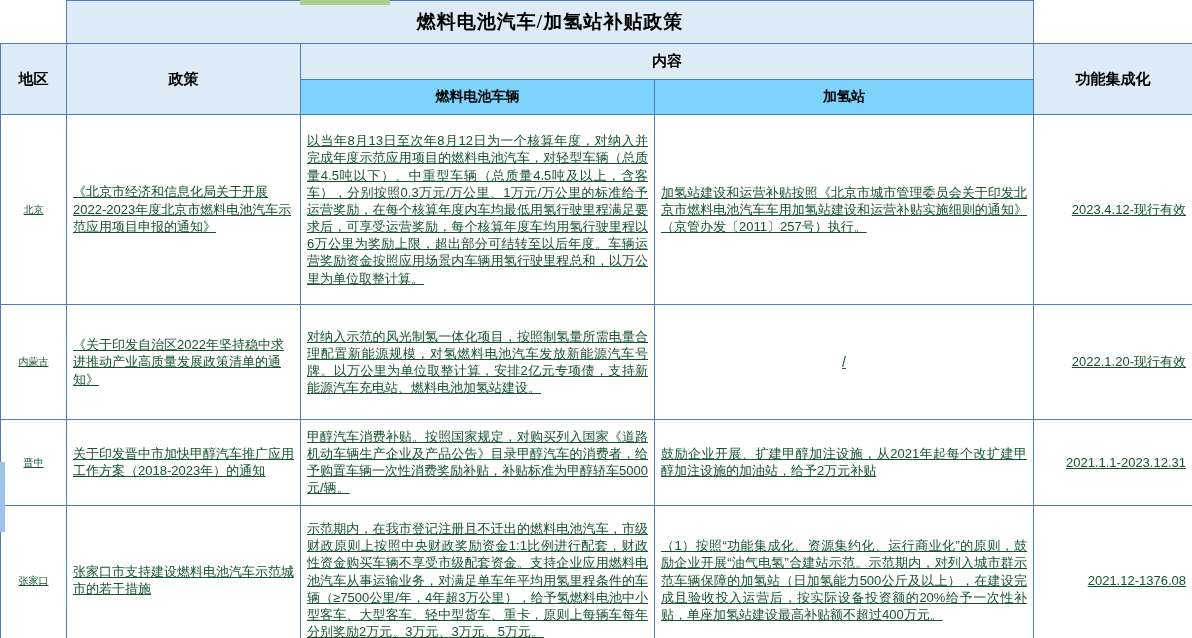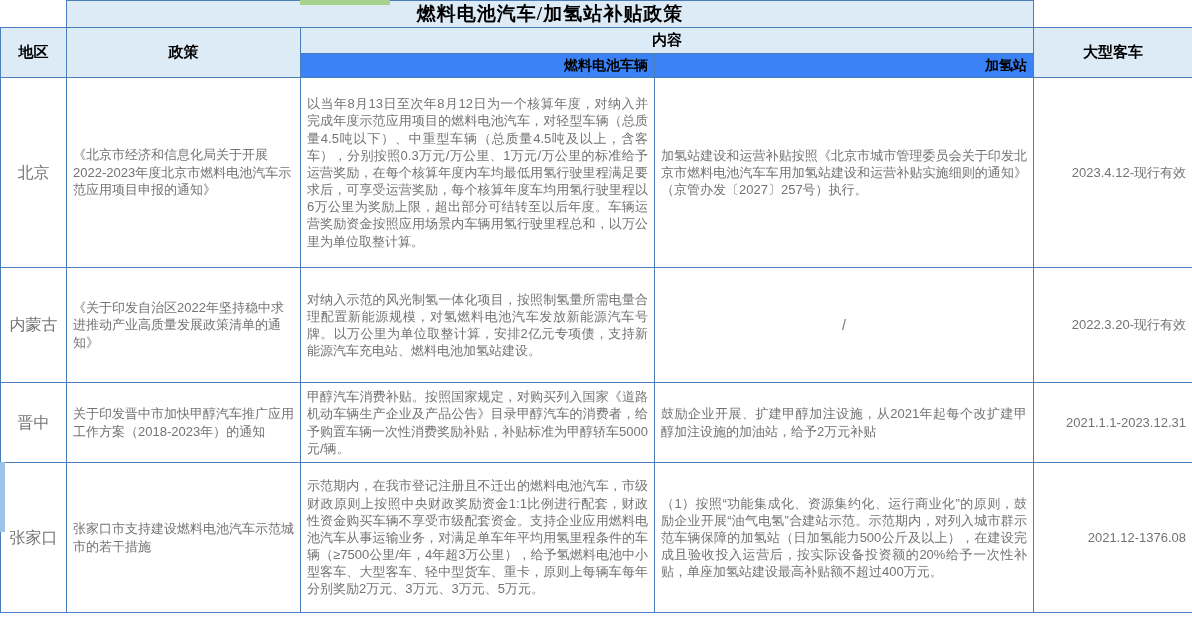--- a/index.html
+++ b/index.html
@@ -20,21 +20,21 @@
     box-sizing: border-box;
   }
   table.policy {
     border-collapse: collapse;
     table-layout: fixed;
     width: 1192px;
   }
   table.policy td, table.policy th {
     border: 1px solid #4a7ebb;
     vertical-align: middle;
-    padding: 0 6px;
+    padding: 8px 6px;
     box-sizing: border-box;
   }
   .title-row td {
     border: none;
   }
   .title-bar {
     background: #ddebf7;
     color: #000;
     font-size: 19px;
     font-weight: bold;
@@ -51,37 +51,38 @@
   .hdr {
     background: #ddebf7;
     text-align: center;
     font-size: 15px;
     font-weight: bold;
     color: #000;
     font-family: "Liberation Serif", "DejaVu Serif", serif;
     height: 26px;
   }
   .hdr-sub {
-    background: #3b82f6;
-    text-align: right;
+    background: #7dd3fc;
+    text-align: center;
     font-size: 14px;
     font-weight: bold;
     color: #000;
     font-family: Liberation Mono, monospace;
     height: 24px;
   }
   td.cell {
     font-size: 13px;
     line-height: 1.32;
-    color: #737373;
+    color: #14532d;
     font-family: "Liberation Sans", "DejaVu Sans", sans-serif;
+    text-decoration: underline;
   }
   td.region {
     text-align: center;
-    font-size: 16px;
+    font-size: 10px;
   }
   td.policy-name {
     text-align: left;
     font-size: 13px;
     line-height: 1.35;
   }
   td.content {
     text-align: justify;
     text-justify: inter-ideograph;
     vertical-align: middle;
@@ -135,41 +136,41 @@
         <tr class="title-row">
       <td class="title-spacer-left" colspan="1"></td>
       <td class="title-bar" colspan="3">燃料电池汽车/加氢站补贴政策</td>
       <td class="title-spacer-right" colspan="1"></td>
     </tr>
 
     <tr>
       <td class="hdr" rowspan="2">地区</td>
       <td class="hdr" rowspan="2">政策</td>
       <td class="hdr" colspan="2">内容</td>
-      <td class="hdr" rowspan="2">大型客车</td>
+      <td class="hdr" rowspan="2">功能集成化</td>
     </tr>
     <tr>
       <td class="hdr-sub">燃料电池车辆</td>
       <td class="hdr-sub">加氢站</td>
     </tr>
 
     <tr class="row-bj">
       <td class="cell region">北京</td>
       <td class="cell policy-name">《北京市经济和信息化局关于开展2022-2023年度北京市燃料电池汽车示范应用项目申报的通知》</td>
       <td class="cell content">以当年8月13日至次年8月12日为一个核算年度，对纳入并完成年度示范应用项目的燃料电池汽车，对轻型车辆（总质量4.5吨以下）、中重型车辆（总质量4.5吨及以上，含客车），分别按照0.3万元/万公里、1万元/万公里的标准给予运营奖励，在每个核算年度内车均最低用氢行驶里程满足要求后，可享受运营奖励，每个核算年度车均用氢行驶里程以6万公里为奖励上限，超出部分可结转至以后年度。车辆运营奖励资金按照应用场景内车辆用氢行驶里程总和，以万公里为单位取整计算。</td>
-      <td class="cell content">加氢站建设和运营补贴按照《北京市城市管理委员会关于印发北京市燃料电池汽车车用加氢站建设和运营补贴实施细则的通知》（京管办发〔2027〕257号）执行。</td>
+      <td class="cell content">加氢站建设和运营补贴按照《北京市城市管理委员会关于印发北京市燃料电池汽车车用加氢站建设和运营补贴实施细则的通知》（京管办发〔2011〕257号）执行。</td>
       <td class="cell date">2023.4.12-现行有效</td>
     </tr>
 
     <tr class="row-nmg">
       <td class="cell region">内蒙古</td>
       <td class="cell policy-name">《关于印发自治区2022年坚持稳中求进推动产业高质量发展政策清单的通知》</td>
       <td class="cell content">对纳入示范的风光制氢一体化项目，按照制氢量所需电量合理配置新能源规模，对氢燃料电池汽车发放新能源汽车号牌。以万公里为单位取整计算，安排2亿元专项债，支持新能源汽车充电站、燃料电池加氢站建设。</td>
       <td class="cell center-slash">/</td>
-      <td class="cell date">2022.3.20-现行有效</td>
+      <td class="cell date">2022.1.20-现行有效</td>
     </tr>
 
     <tr class="row-jz">
       <td class="cell region">晋中</td>
       <td class="cell policy-name">关于印发晋中市加快甲醇汽车推广应用工作方案（2018-2023年）的通知</td>
       <td class="cell content">甲醇汽车消费补贴。按照国家规定，对购买列入国家《道路机动车辆生产企业及产品公告》目录甲醇汽车的消费者，给予购置车辆一次性消费奖励补贴，补贴标准为甲醇轿车5000元/辆。</td>
       <td class="cell content">鼓励企业开展、扩建甲醇加注设施，从2021年起每个改扩建甲醇加注设施的加油站，给予2万元补贴</td>
       <td class="cell date">2021.1.1-2023.12.31</td>
     </tr>
 

